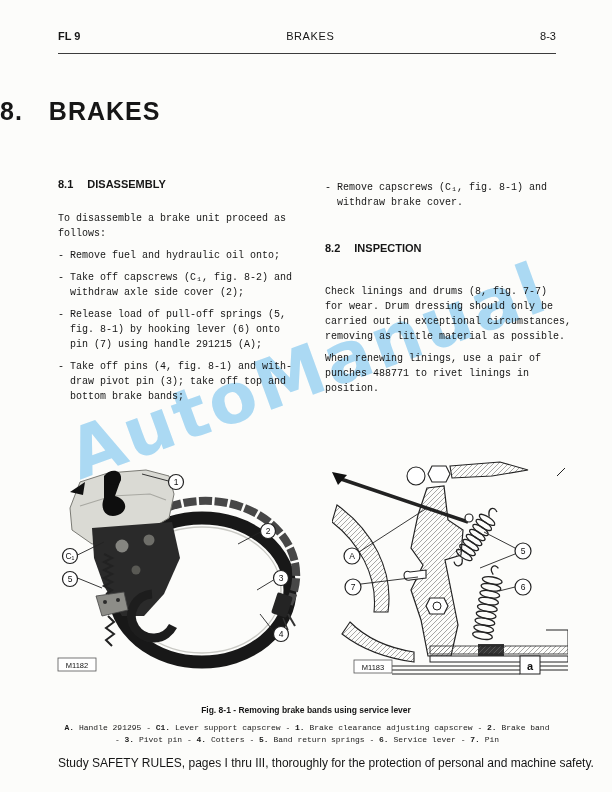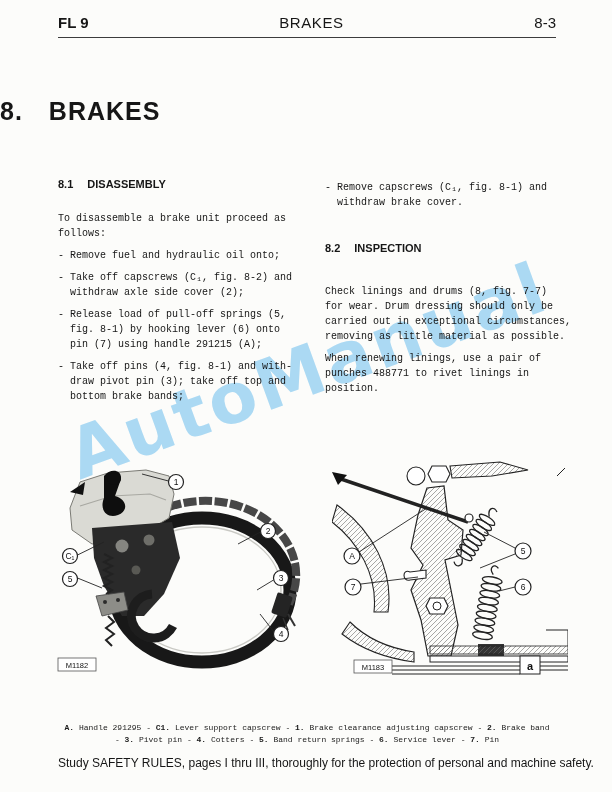--- a/index.html
+++ b/index.html
@@ -12,23 +12,23 @@
   .watermark{
     position:absolute; left:28px; top:330px; width:560px;
     text-align:center; transform:rotate(-20deg);
     font-family:"DejaVu Sans", sans-serif; font-weight:bold;
     font-size:70px; letter-spacing:3px; color:#abd9f3;
     z-index:0; user-select:none; white-space:nowrap;
   }
   .content{position:absolute; inset:0; z-index:1;}
   
   .hdr{
-    position:absolute; left:58px; right:56px; top:14px; height:23px;
+    position:absolute; left:58px; right:56px; top:30px; height:23px;
     display:flex; align-items:flex-start; justify-content:space-between;
-    font-size:15px; border-bottom:1px solid #3c3c3c;
+    font-size:11px; border-bottom:1px solid #3c3c3c;
   }
   .hdr .l{font-weight:bold;}
   .hdr .c{letter-spacing:.6px;}
   
   .title{
     position:absolute; left:0; right:0; top:97px; text-align:left;
     font-size:25px; font-weight:bold; letter-spacing:1px;
   }
   .title .num{margin-right:26px;}
   
@@ -295,18 +295,19 @@
       <g>
         <rect x="22" y="200" width="38" height="13" fill="#fff" stroke="#555" stroke-width="0.8"></rect>
         <text class="mlabel" x="41" y="209.5" text-anchor="middle">M1183</text>
       </g>
       <g>
         <rect x="188" y="196" width="20" height="18" fill="#fff" stroke="#222" stroke-width="1"></rect>
         <text class="alabel" x="198" y="210" text-anchor="middle">a</text>
       </g>
     </svg>
 
+    <div class="fig-caption">Fig. 8-1 - Removing brake bands using service lever</div>
     <div class="legend" id="legend"><span><b>A. </b>Handle 291295</span> - <span><b>C1. </b>Lever support capscrew</span> - <span><b>1. </b>Brake clearance adjusting capscrew</span> - <span><b>2. </b>Brake band</span> - <span><b>3. </b>Pivot pin</span> - <span><b>4. </b>Cotters</span> - <span><b>5. </b>Band return springs</span> - <span><b>6. </b>Service lever</span> - <span><b>7. </b>Pin</span></div>
 
     <div class="footer-note">Study SAFETY RULES, pages I thru III, thoroughly for the protection of personal and machine safety.</div>
 
   </div>
 </div>
 
 </body></html>

